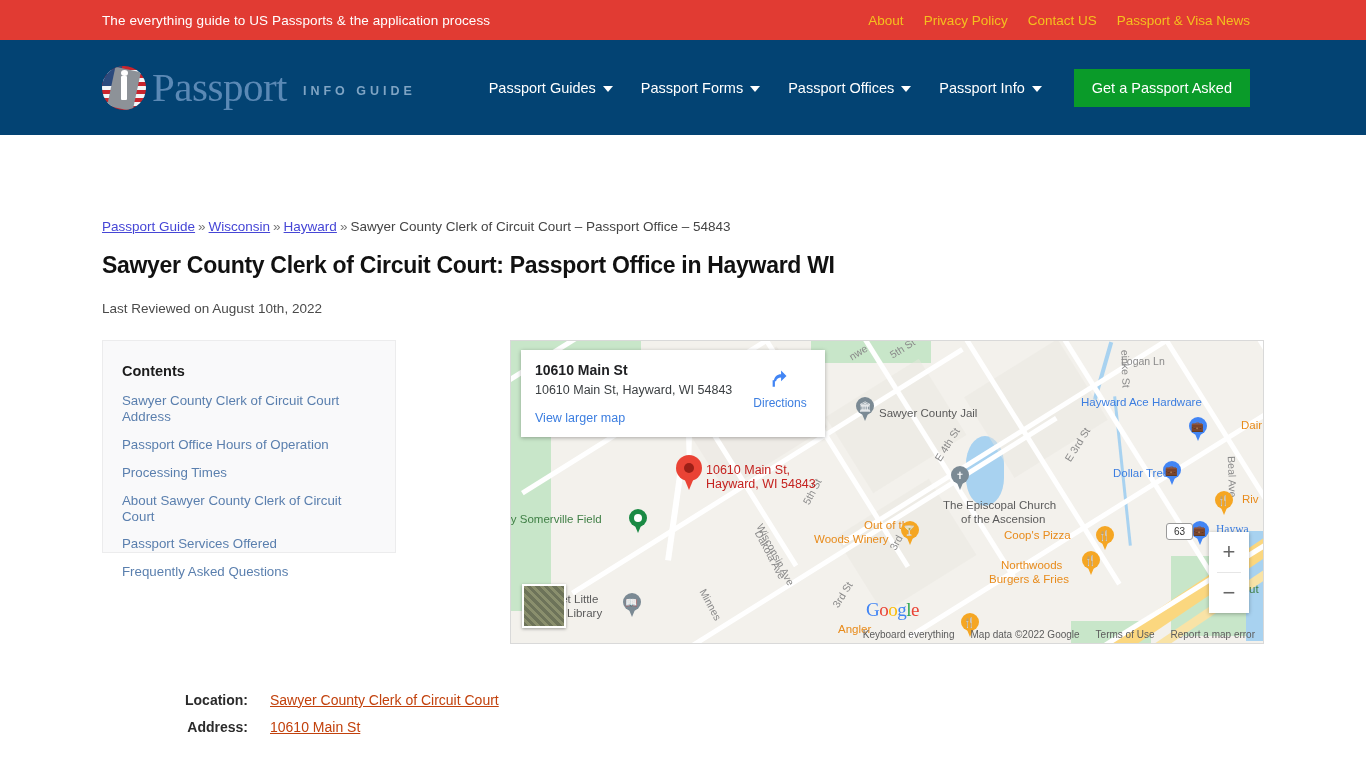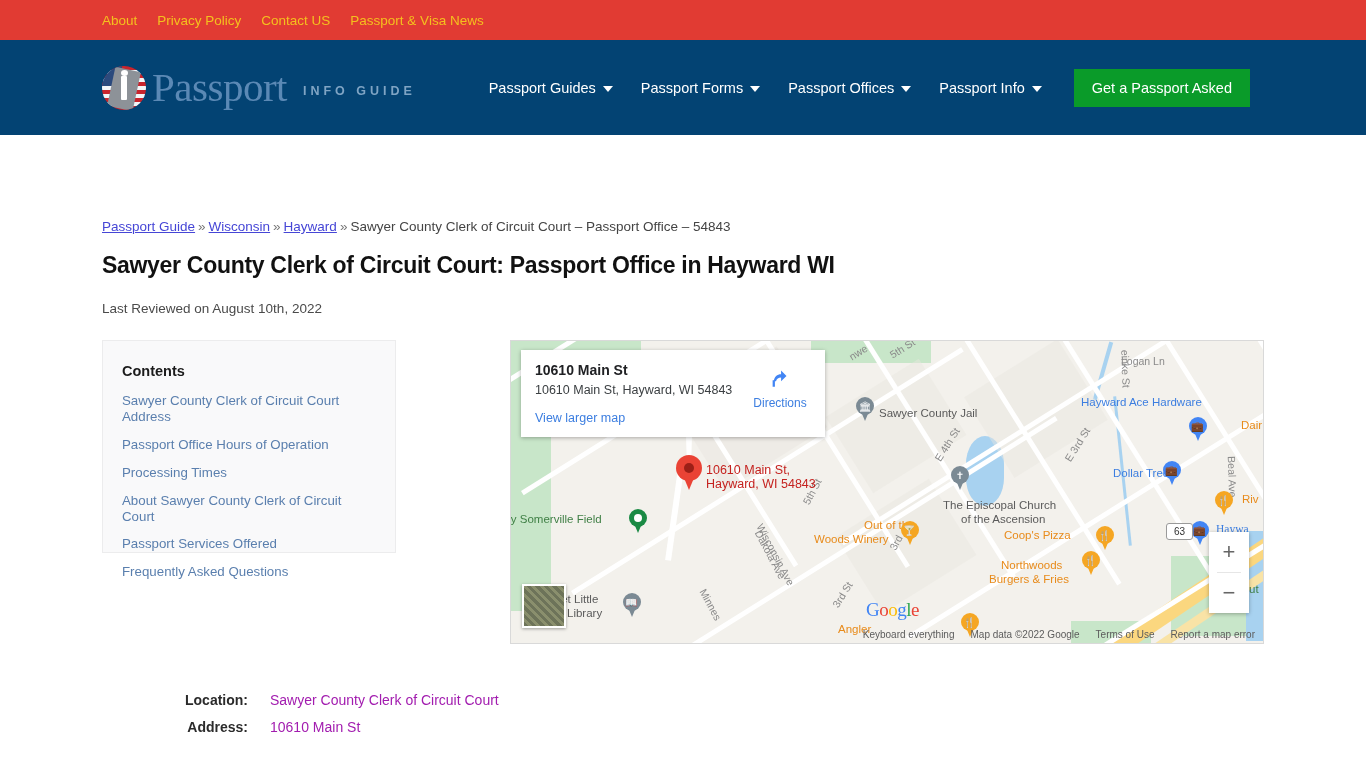--- a/index.html
+++ b/index.html
@@ -361,26 +361,27 @@
     margin-bottom: 11px;
   }
   .detail-label {
     width: 168px;
     text-align: right;
     font-weight: 700;
     color: #2b2b2b;
     padding-right: 22px;
     flex: 0 0 auto;
   }
-  .detail-value { color: #a21caf; }
+  .detail-value { color: #c2410c; text-decoration: underline; }
 </style>
 </head>
 <body>
 
 <div class="topbar">
+  <div class="topbar-tagline">The everything guide to US Passports &amp; the application process</div>
   <div class="topbar-links">
     <a href="#">About</a>
     <a href="#">Privacy Policy</a>
     <a href="#">Contact US</a>
     <a href="#">Passport &amp; Visa News</a>
   </div>
 </div>
 
 <div class="header">
   <div class="brand">

